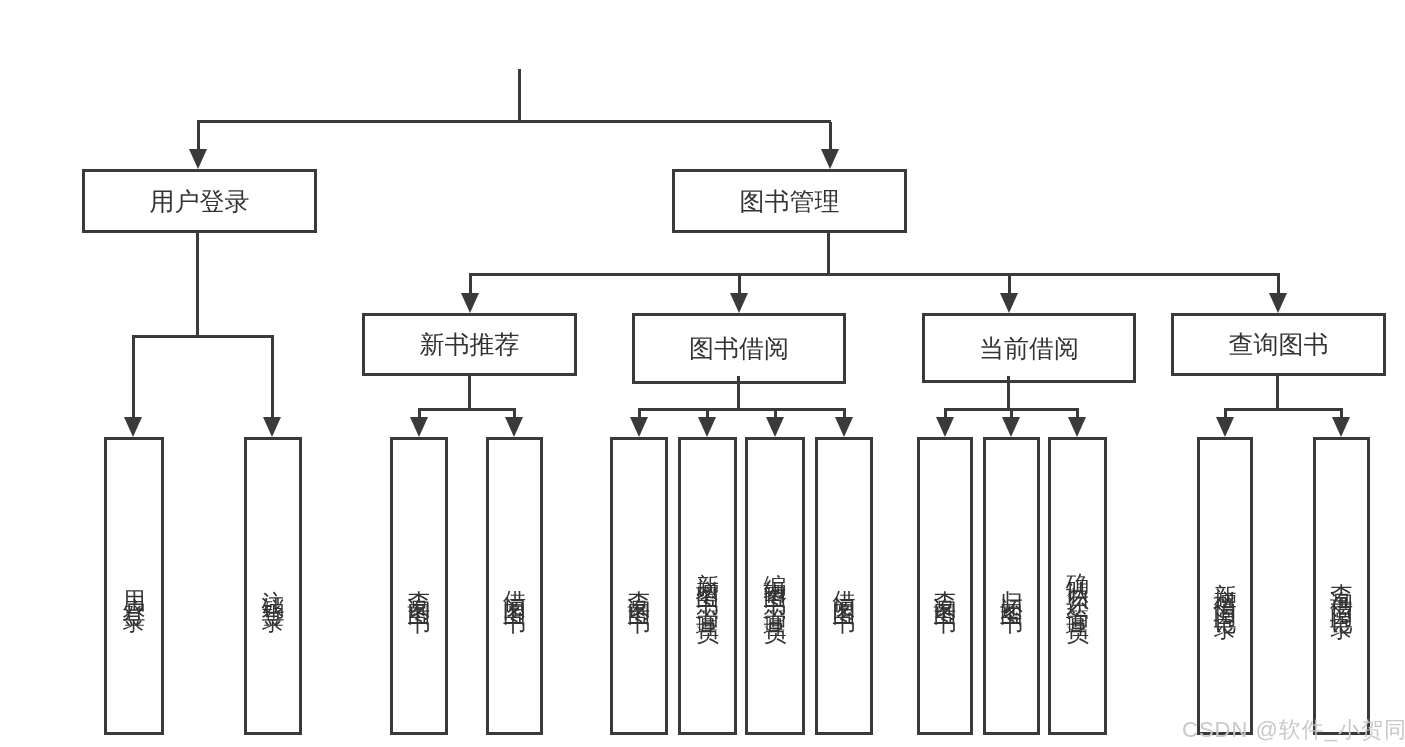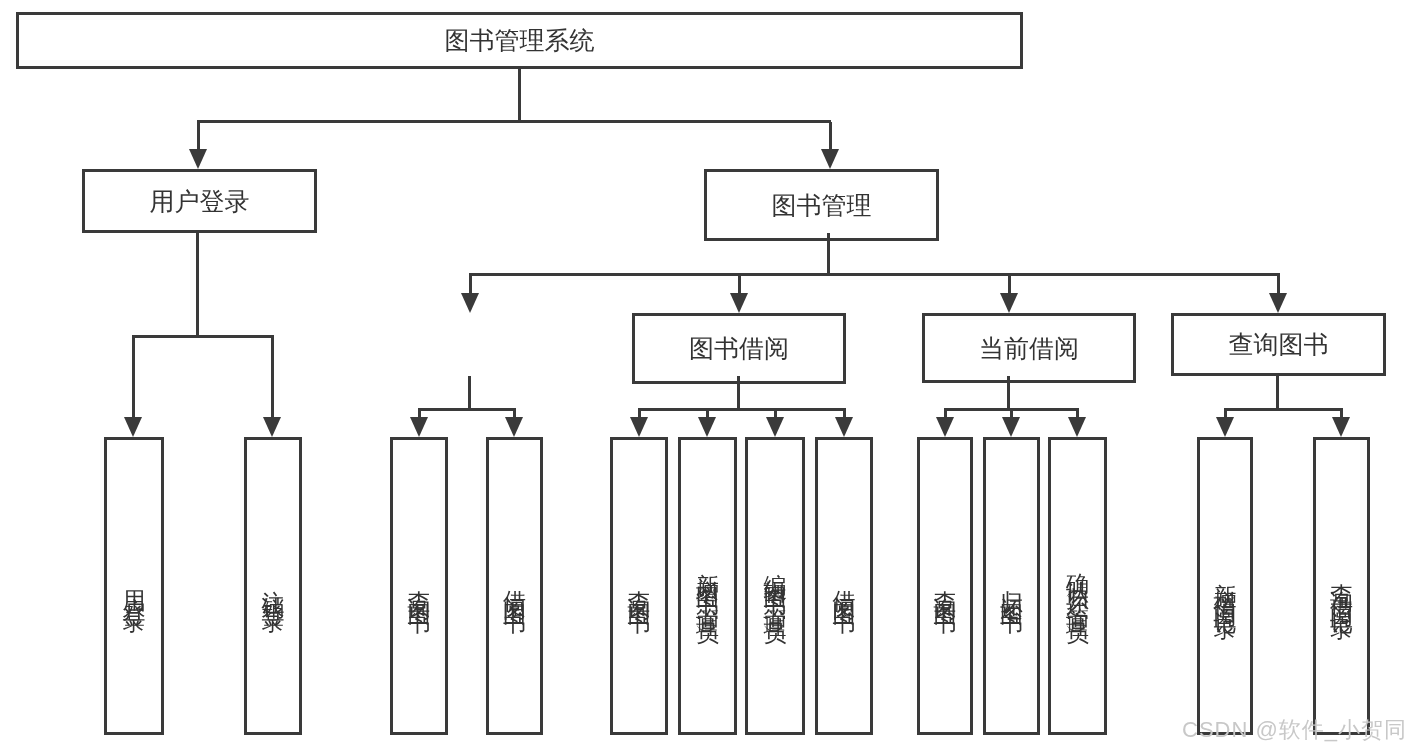--- a/index.html
+++ b/index.html
@@ -65,32 +65,32 @@
     letter-spacing:1px;
     white-space:nowrap;
     z-index:5;
   }
 </style>
 </head>
 <body>
 
 <div class="canvas">
 
-  <div class="box" style="left:16px;top:12px;width:1007px;height:57px">
-    <span>图书管理系统</span>
-  </div>
 
   <div class="box" style="left:82px;top:169px;width:235px;height:64px">
     <span>用户登录</span>
   </div>
 
-  <div class="box" style="left:704px;top:169px;width:235px;height:72px">
+  <div class="box" style="left:672px;top:169px;width:235px;height:64px">
     <span>图书管理</span>
   </div>
 
+  <div class="box" style="left:362px;top:313px;width:215px;height:63px">
+    <span>新书推荐</span>
+  </div>
 
   <div class="box" style="left:632px;top:313px;width:214px;height:71px">
     <span>图书借阅</span>
   </div>
 
   <div class="box" style="left:922px;top:313px;width:214px;height:70px">
     <span>当前借阅</span>
   </div>
 
   <div class="box" style="left:1171px;top:313px;width:215px;height:63px">

